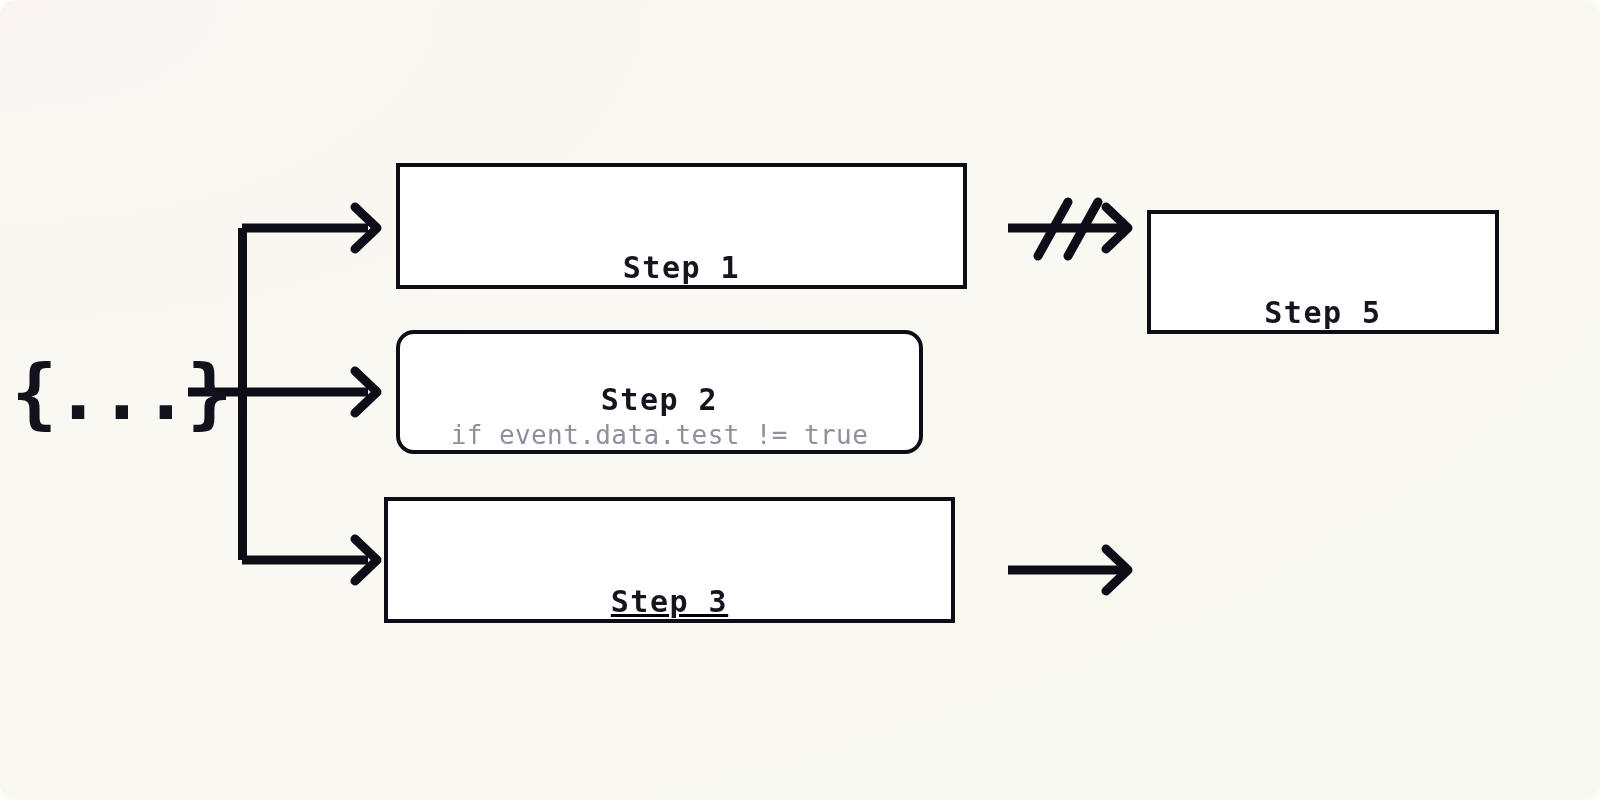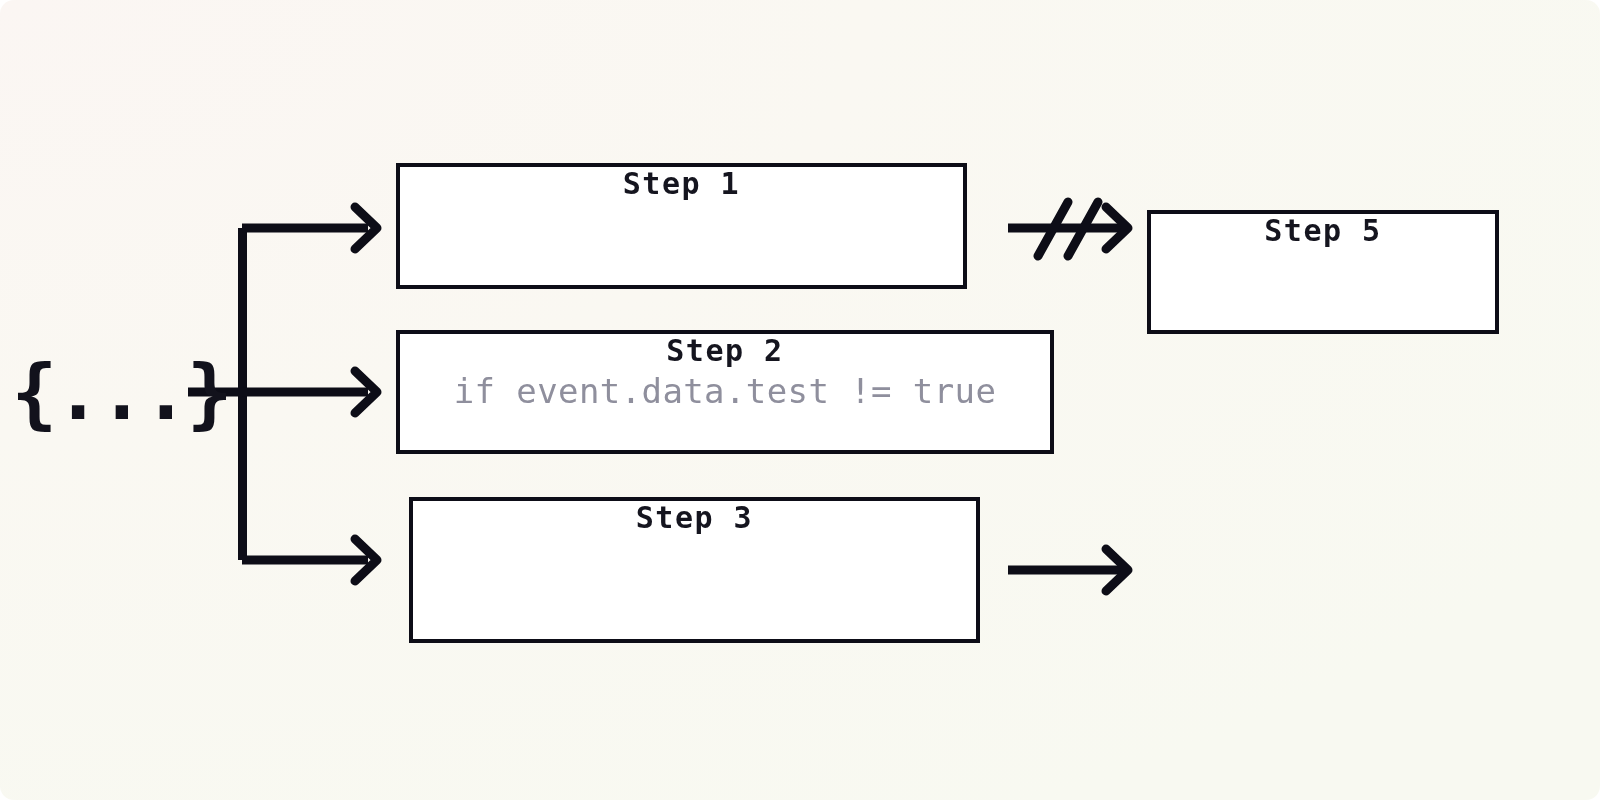--- a/index.html
+++ b/index.html
@@ -26,35 +26,35 @@
     pointer-events: none;
   }
   .node {
     position: absolute;
     box-sizing: border-box;
     background: #ffffff;
     border: 4px solid #0d0d17;
     display: flex;
     flex-direction: column;
     align-items: center;
-    justify-content: flex-start;
+    justify-content: flex-end;
     line-height: 1.12;
   }
   .node-title {
     font-family: "DejaVu Sans Mono", "Liberation Mono", monospace;
     font-weight: 700;
     font-size: 30px;
     letter-spacing: 1.5px;
     color: #15151f;
     white-space: nowrap;
   }
   .node-subtitle {
     font-family: "DejaVu Sans Mono", "Liberation Mono", monospace;
     font-weight: 400;
-    font-size: 34px;
+    font-size: 26px;
     letter-spacing: 0.4px;
     color: #8f8f9d;
     white-space: nowrap;
     margin-top: 4px;
   }
   #source-node {
     position: absolute;
     left: 62px;
     top: 338px;
     width: 118px;
@@ -106,26 +106,26 @@
       <line x1="1068" y1="256" x2="1098" y2="202"></line>
     </g>
   </svg>
 
   <div id="source-node">{...}</div>
 
   <div class="node" style="left:396px; top:163px; width:571px; height:126px;">
     <div class="node-title">Step 1</div>
   </div>
 
-  <div class="node" style="left:396px; top:330px; width:658px; height:124px;">
+  <div class="node" style="left:396px; top:330px; width:527px; height:124px;border-radius:18px;">
     <div class="node-title">Step 2</div>
     <div class="node-subtitle">if event.data.test != true</div>
   </div>
 
-  <div class="node" style="left:409px; top:497px; width:571px; height:146px;">
+  <div class="node" style="left:384px; top:497px; width:571px; height:126px;text-decoration:underline;">
     <div class="node-title">Step 3</div>
   </div>
 
   <div class="node" style="left:1147px; top:166px; width:352px; height:124px;margin-top:44px;">
     <div class="node-title">Step 5</div>
   </div>
 
 
 </div>
 

